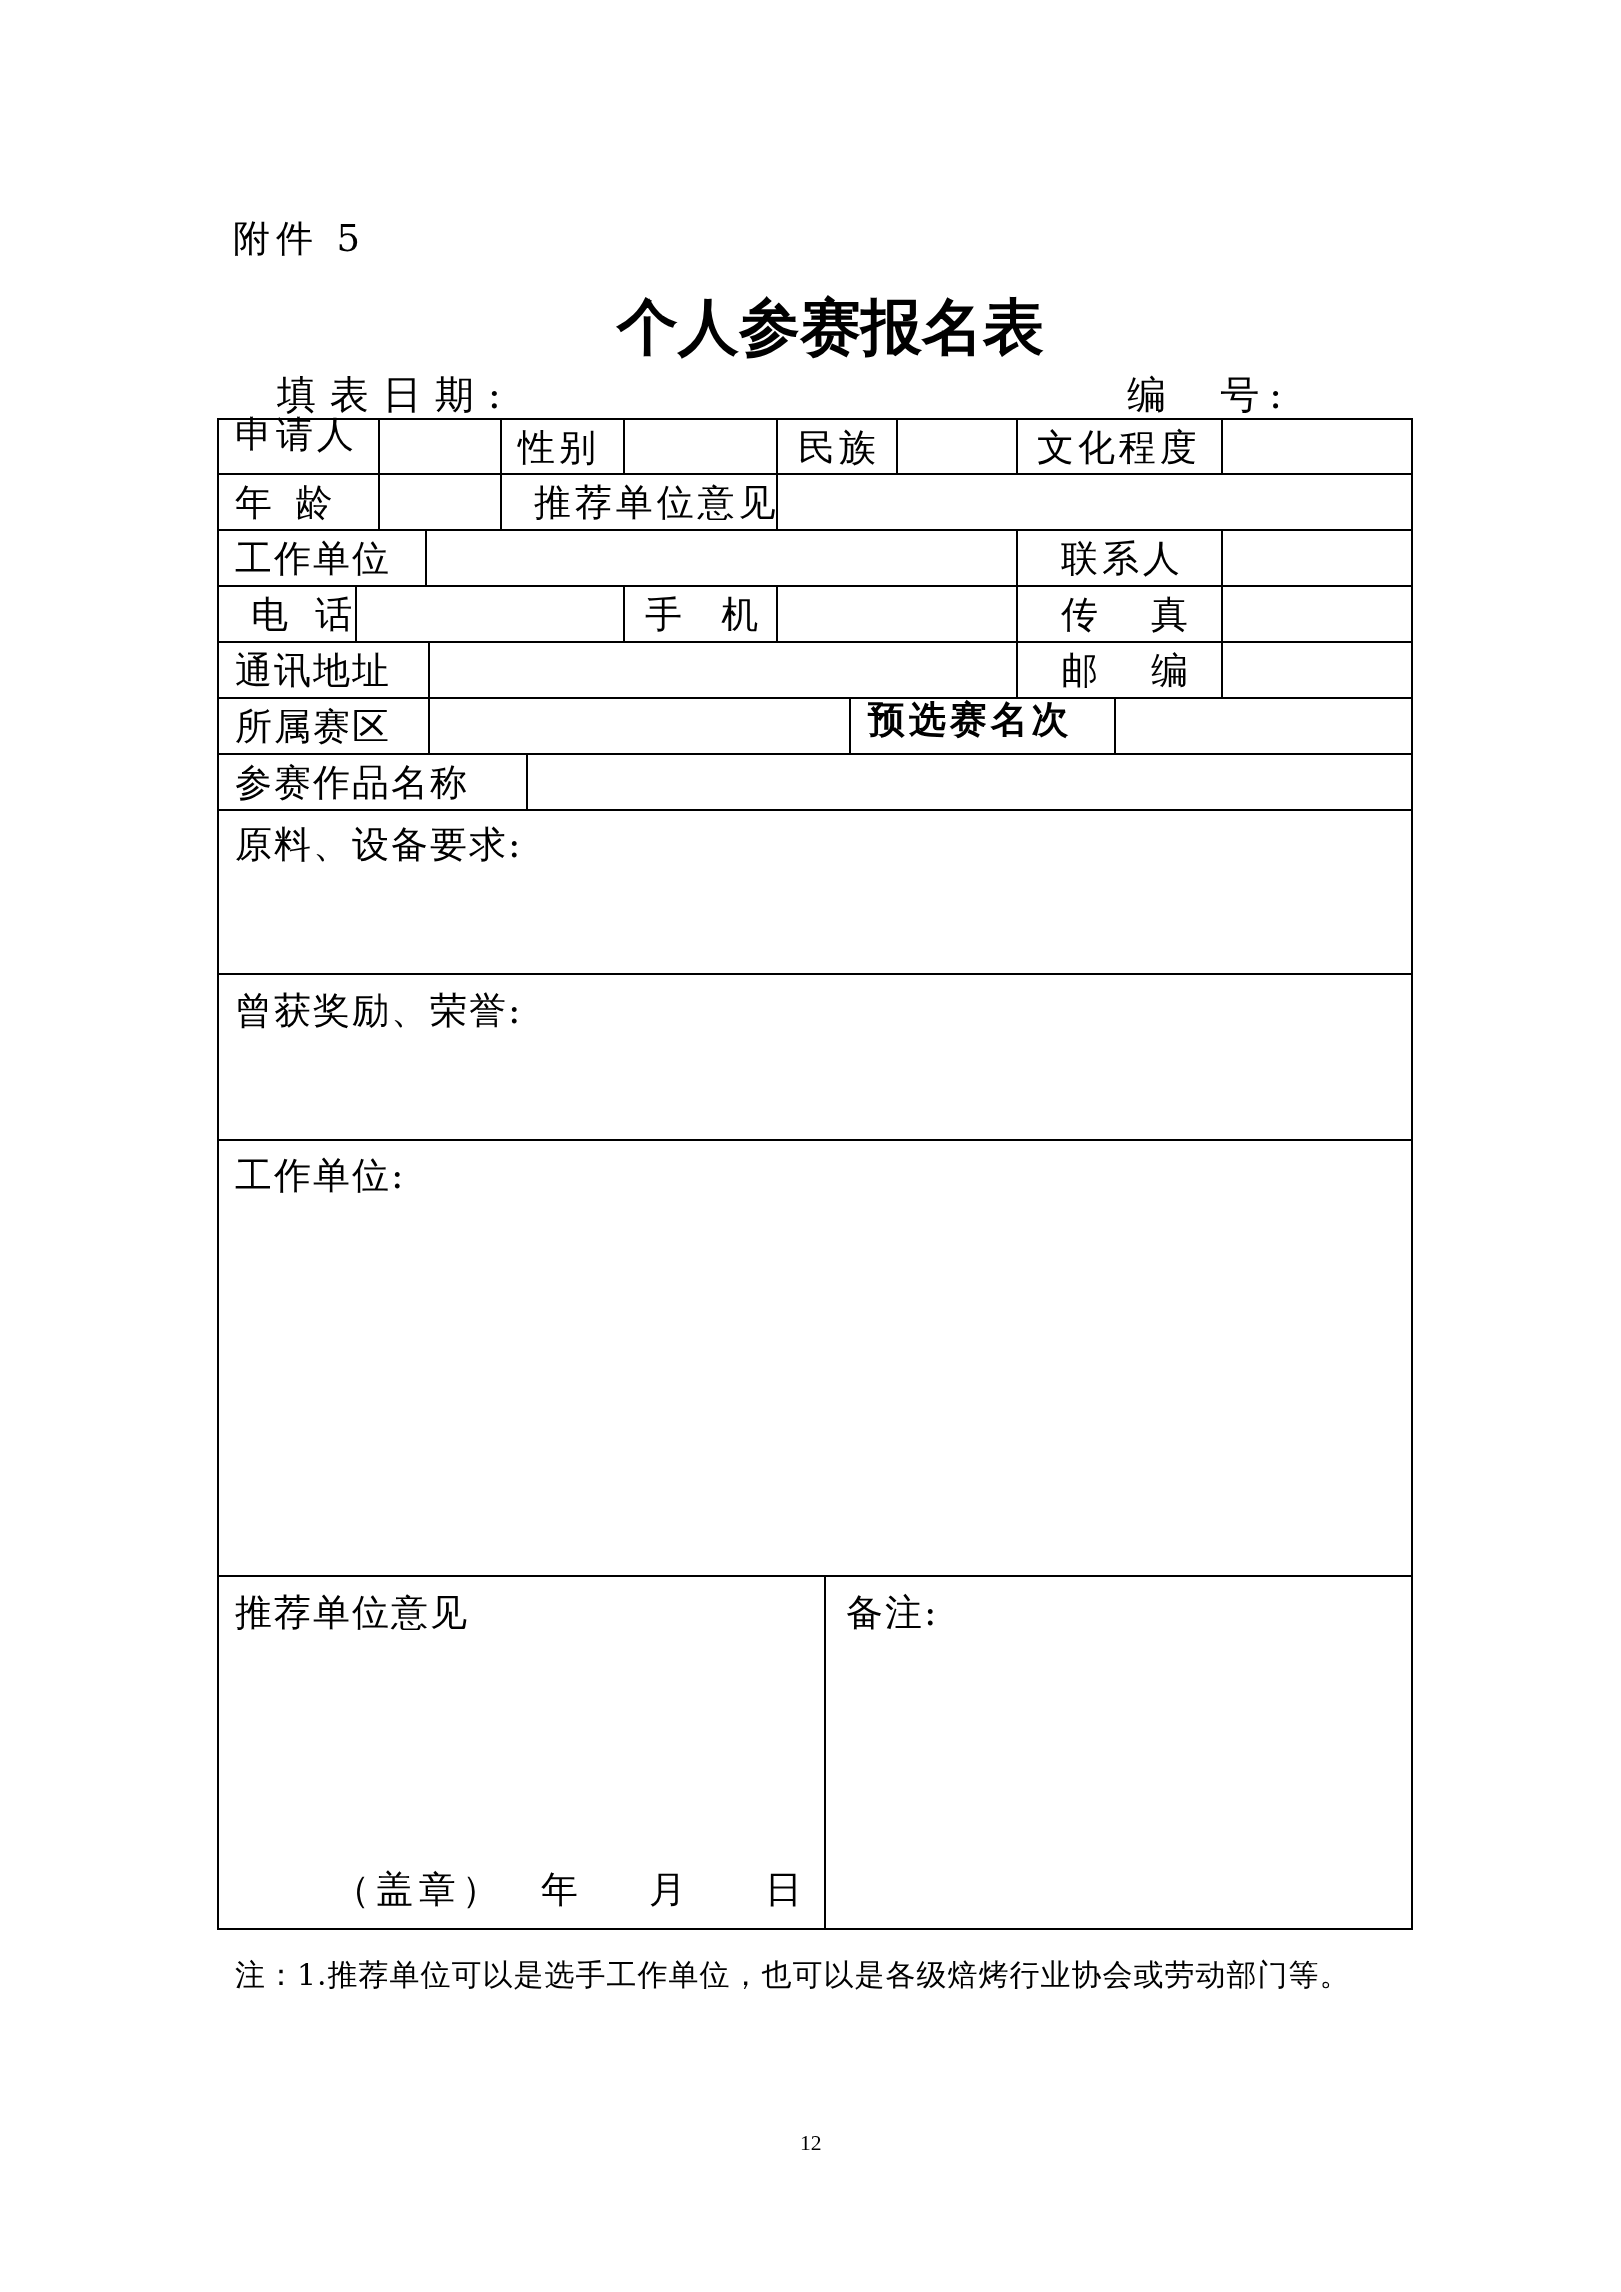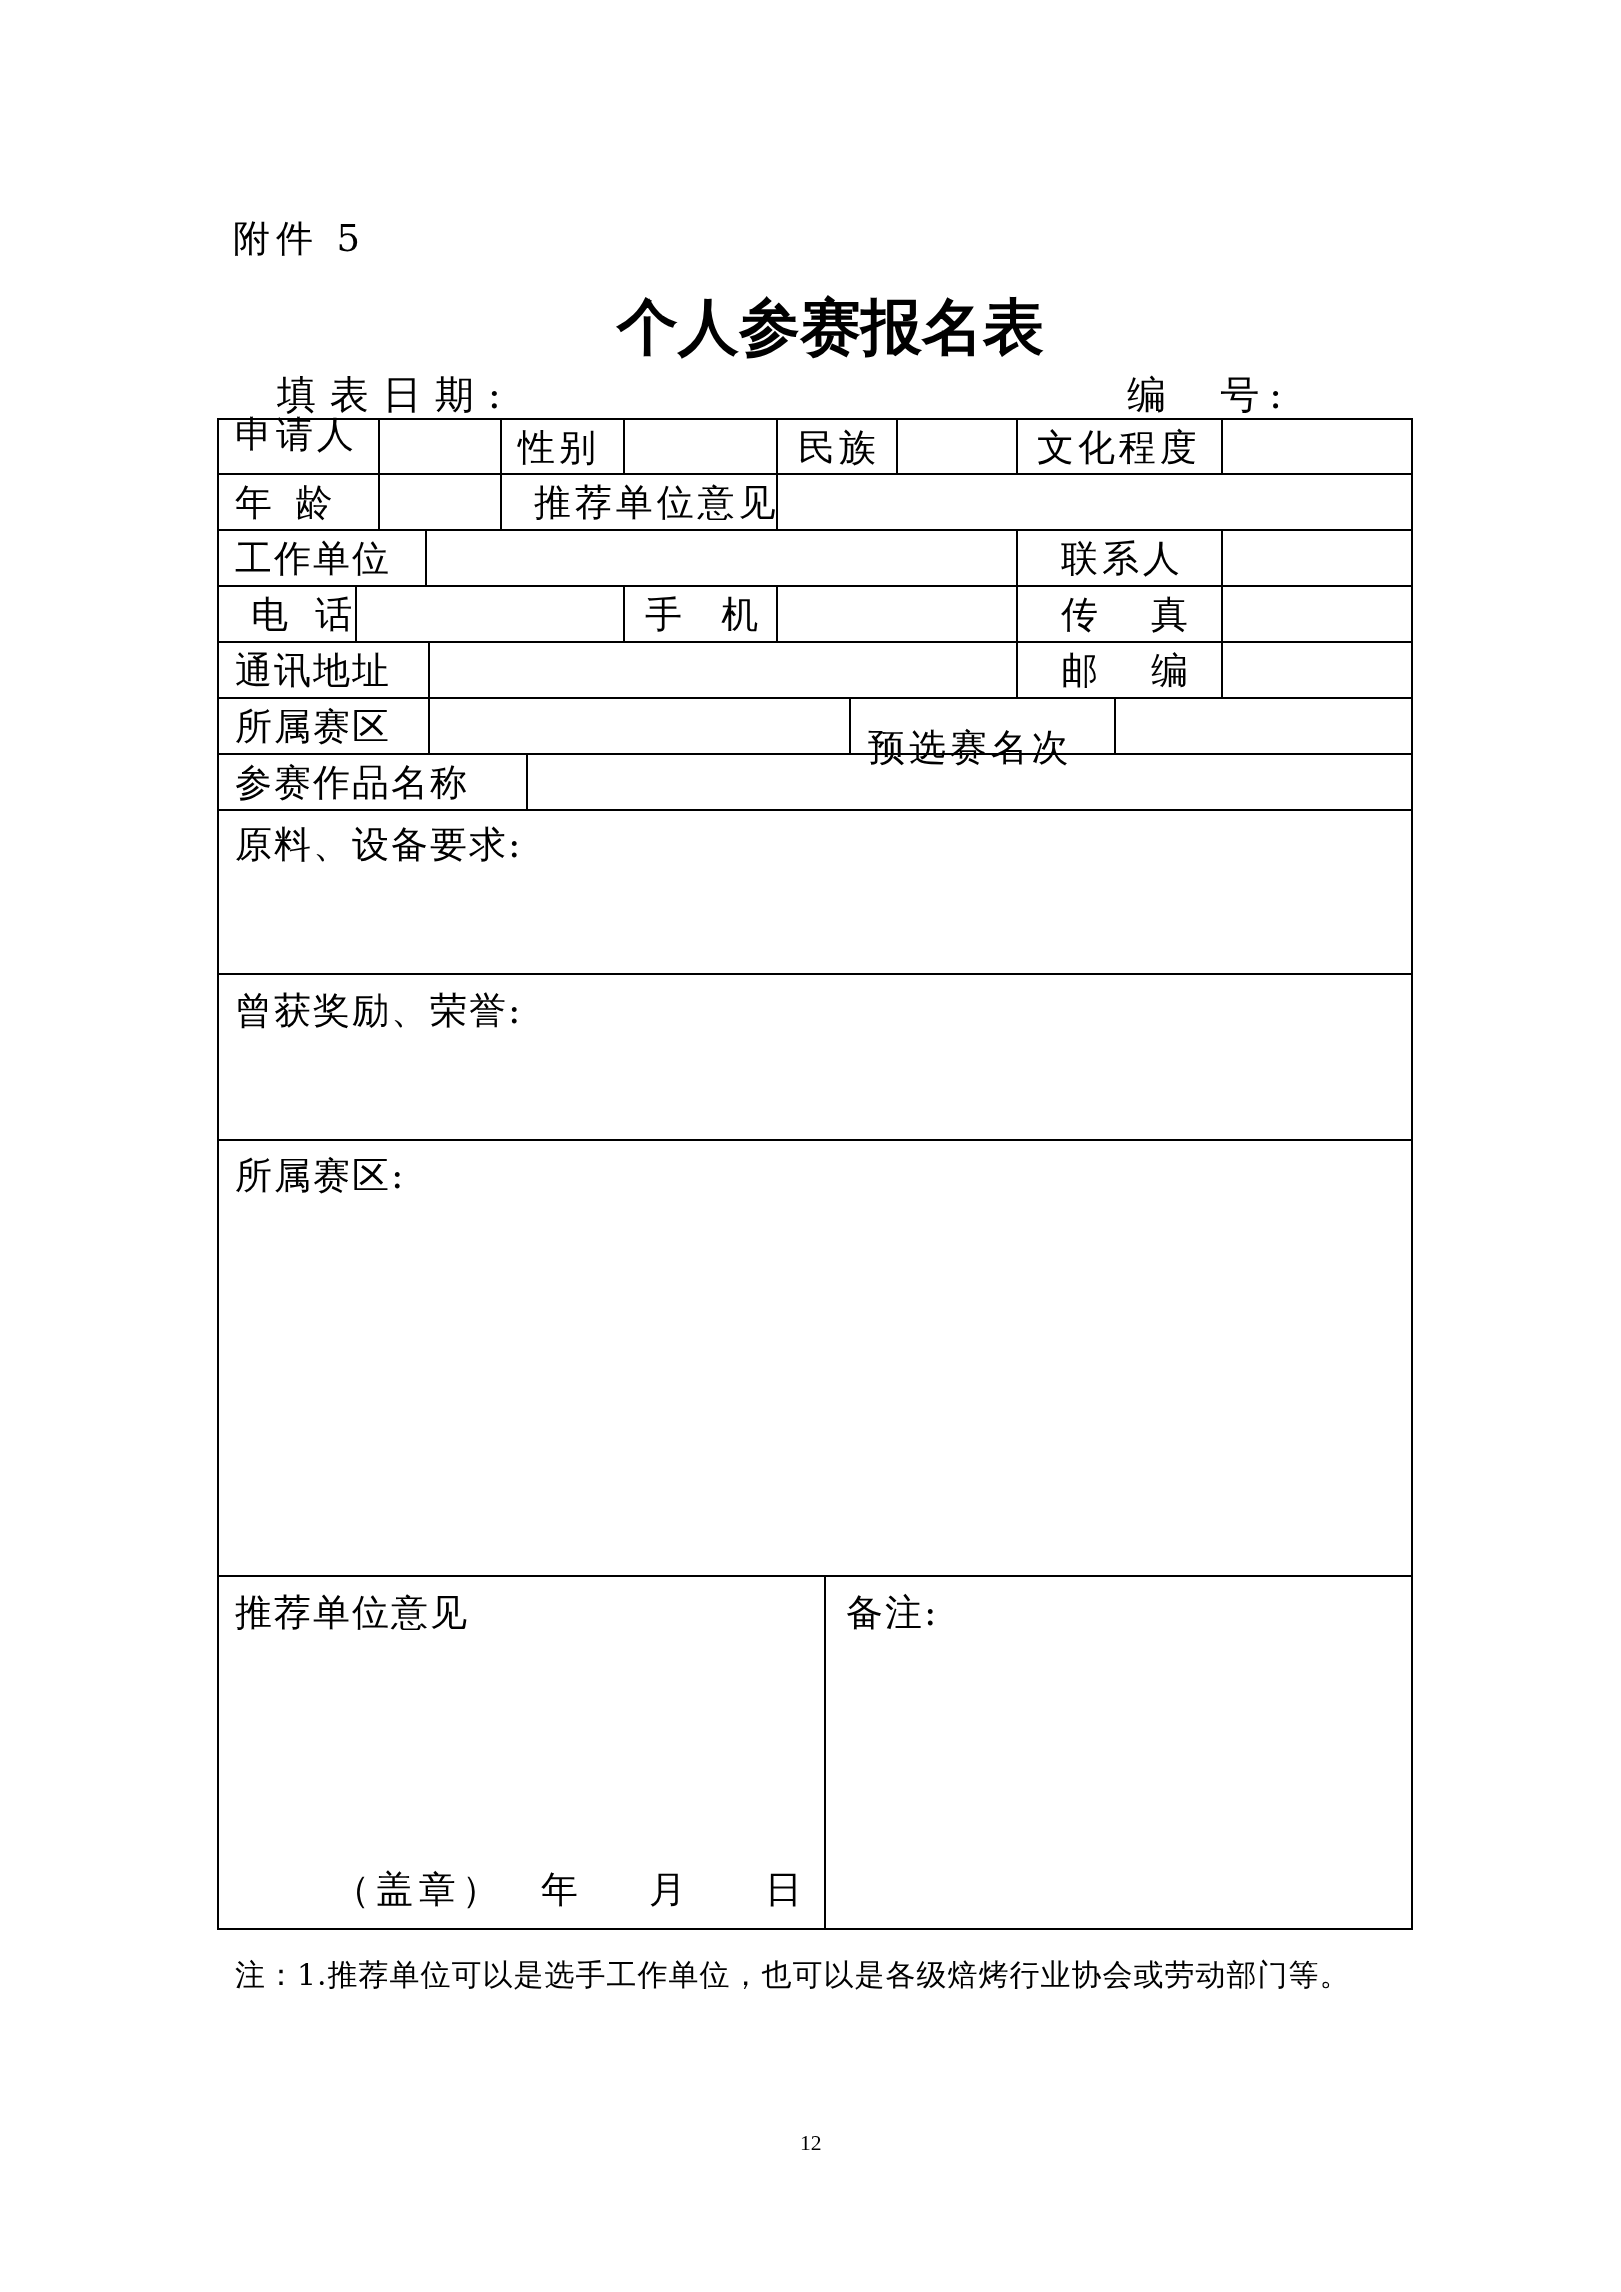--- a/index.html
+++ b/index.html
@@ -88,33 +88,33 @@
 <div class="lbl" style="left:1061px;top:587px;white-space:pre;letter-spacing:9.8px;">传  真</div>
 <div class="field" style="left:1223px;top:587px;width:186px;height:53px;"></div>
 
 <div class="lbl" style="left:235px;top:643px;letter-spacing:2px;">通讯地址</div>
 <div class="field" style="left:430px;top:643px;width:584px;height:53px;"></div>
 <div class="lbl" style="left:1061px;top:643px;white-space:pre;letter-spacing:9.8px;">邮  编</div>
 <div class="field" style="left:1223px;top:643px;width:186px;height:53px;"></div>
 
 <div class="lbl" style="left:235px;top:699px;letter-spacing:2px;">所属赛区</div>
 <div class="field" style="left:430px;top:699px;width:417px;height:53px;"></div>
-<div class="lbl" style="left:868px;top:720px;letter-spacing:3.9px;">预选赛名次</div>
+<div class="lbl" style="left:868px;top:691px;letter-spacing:3.9px;font-weight:bold;">预选赛名次</div>
 <div class="field" style="left:1116px;top:699px;width:293px;height:53px;"></div>
 
 <div class="lbl" style="left:235px;top:755px;letter-spacing:2px;">参赛作品名称</div>
 <div class="field" style="left:528px;top:755px;width:881px;height:53px;"></div>
 
 <div class="lbl" style="left:235px;top:817px;letter-spacing:2px;">原料、设备要求:</div>
 <div class="field" style="left:219px;top:872px;width:1191px;height:98px;"></div>
 
 <div class="lbl" style="left:235px;top:983px;letter-spacing:2px;">曾获奖励、荣誉:</div>
 <div class="field" style="left:219px;top:1039px;width:1191px;height:98px;"></div>
 
-<div class="lbl" style="left:235px;top:1148px;letter-spacing:2px;">所属赛区:</div>
+<div class="lbl" style="left:235px;top:1148px;letter-spacing:2px;">工作单位:</div>
 <div class="field" style="left:219px;top:1206px;width:1191px;height:368px;"></div>
 
 <div class="lbl" style="left:235px;top:1585px;letter-spacing:2px;">推荐单位意见</div>
 <div class="field" style="left:219px;top:1642px;width:604px;height:186px;"></div>
 <div class="lbl" style="left:333px;top:1862px;letter-spacing:5.9px;">（盖章）</div>
 <div class="lbl" style="left:541px;top:1862px;">年</div>
 <div class="lbl" style="left:649px;top:1862px;">月</div>
 <div class="lbl" style="left:765px;top:1862px;">日</div>
 
 <div class="lbl" style="left:846px;top:1585px;letter-spacing:2px;">备注:</div>

